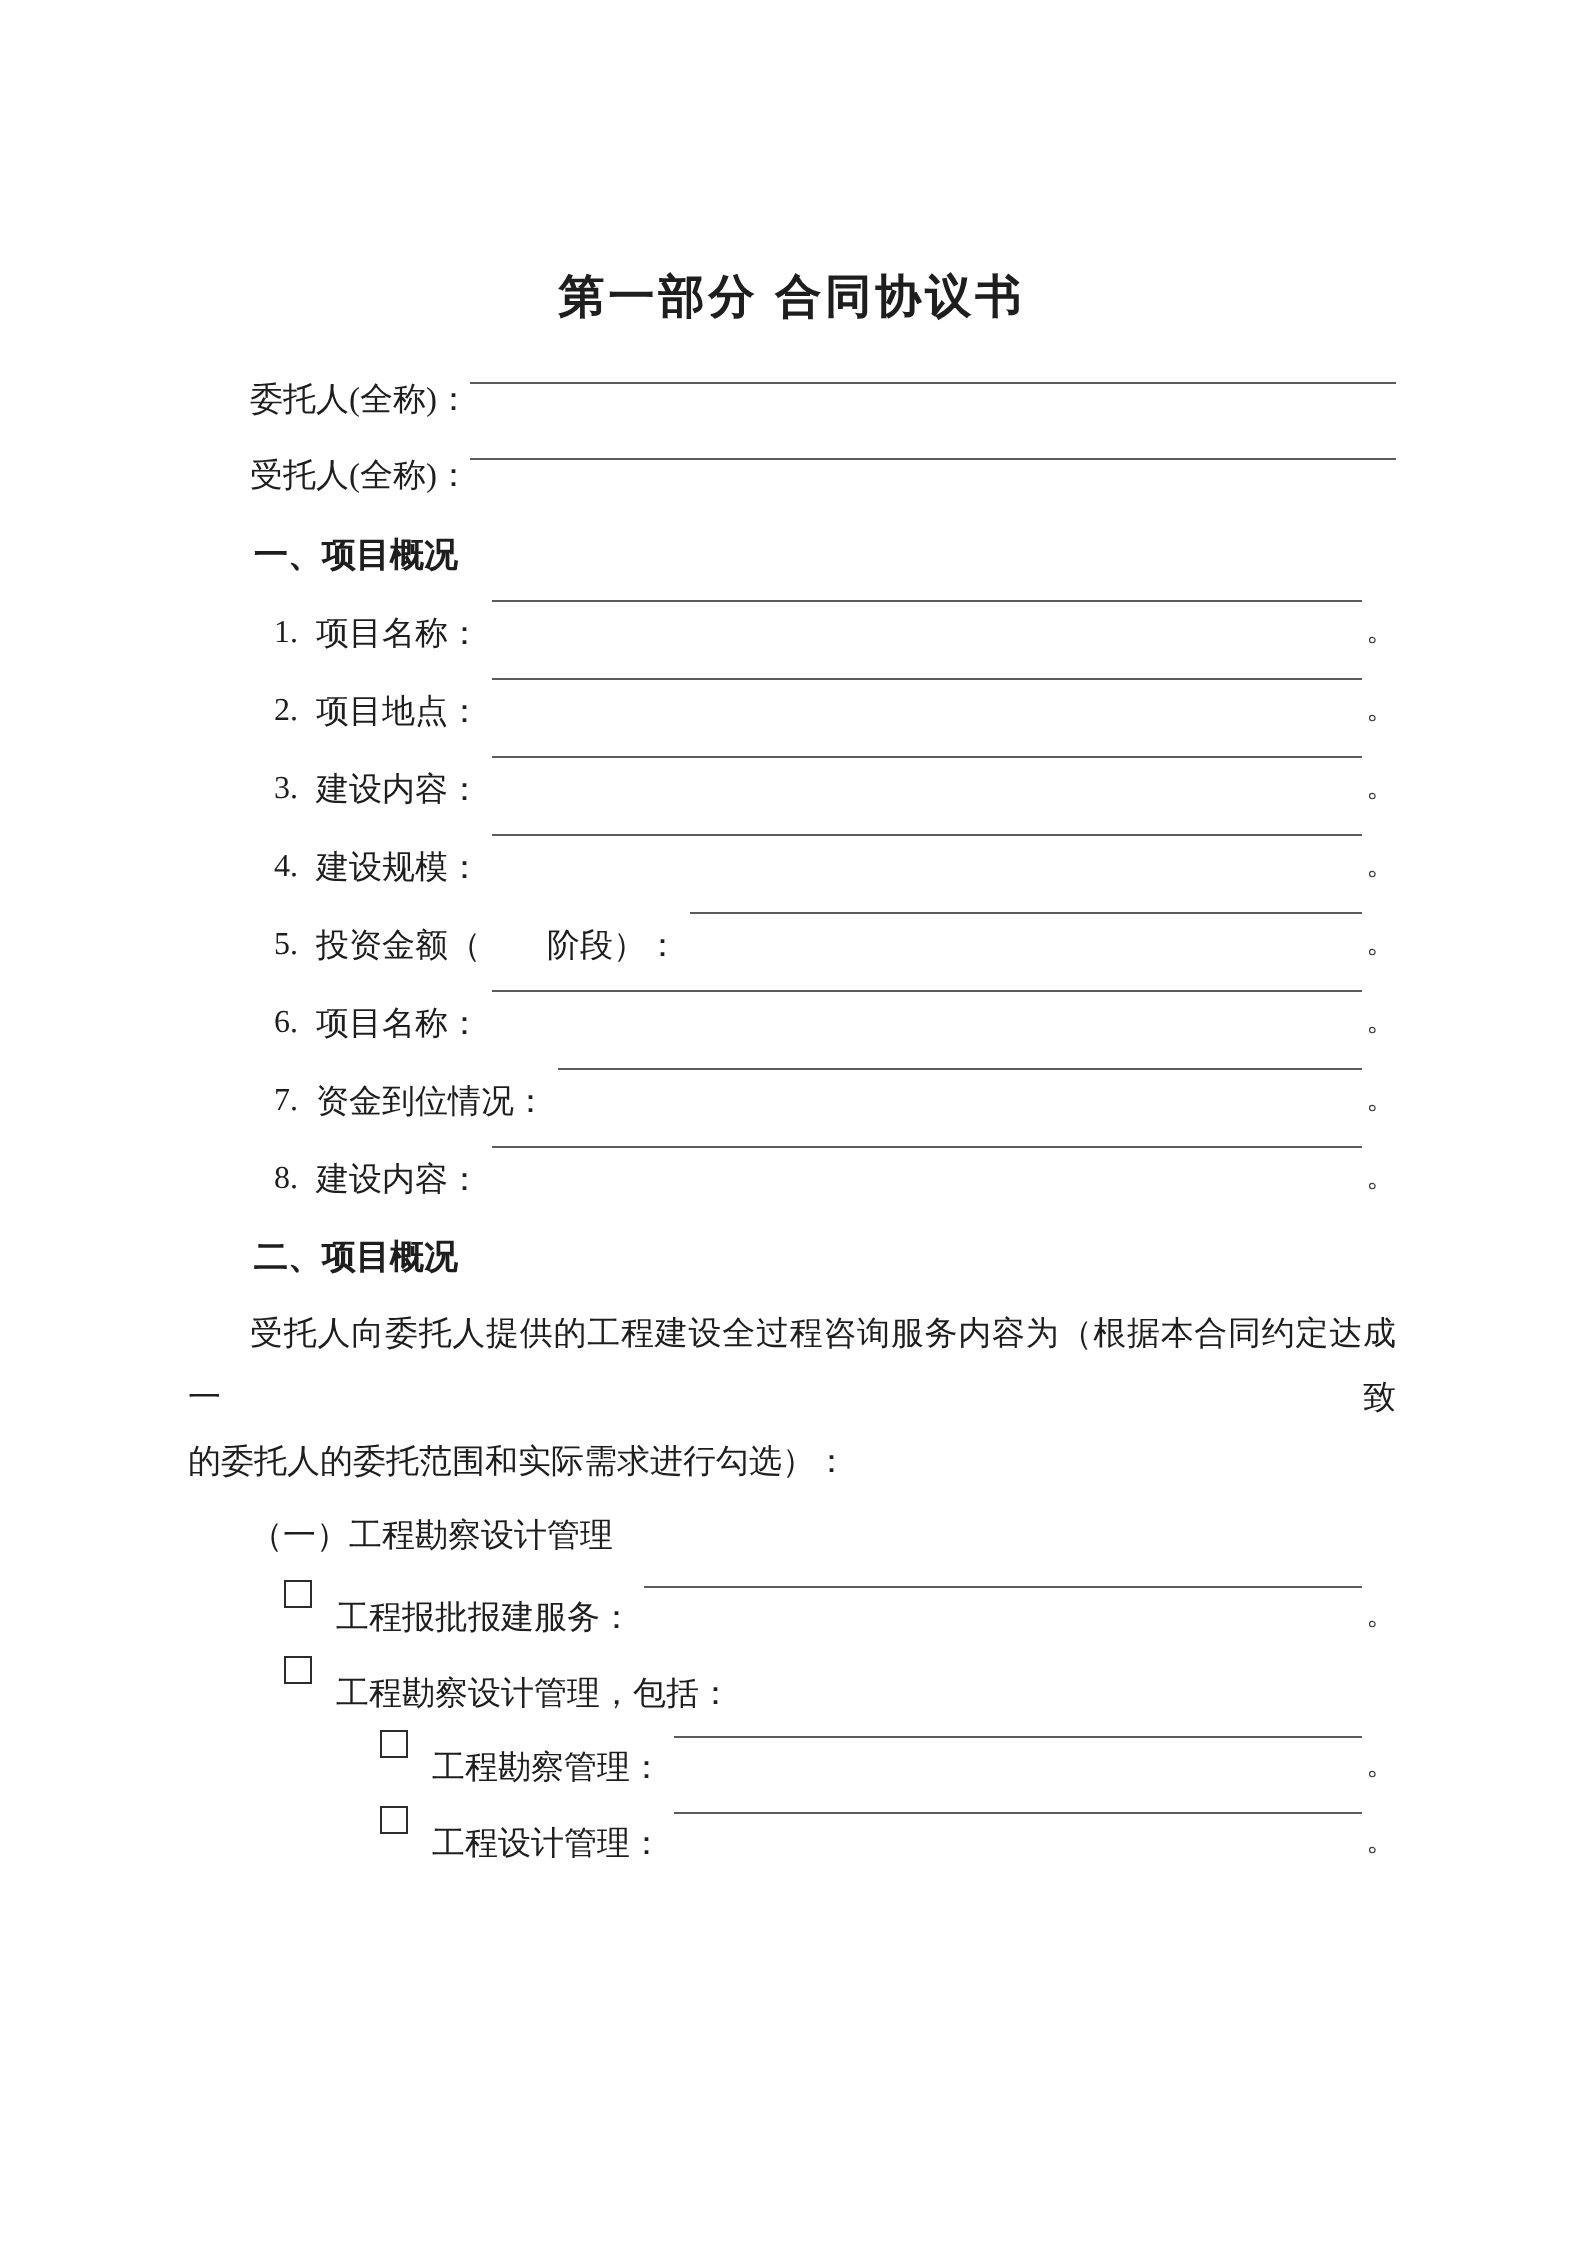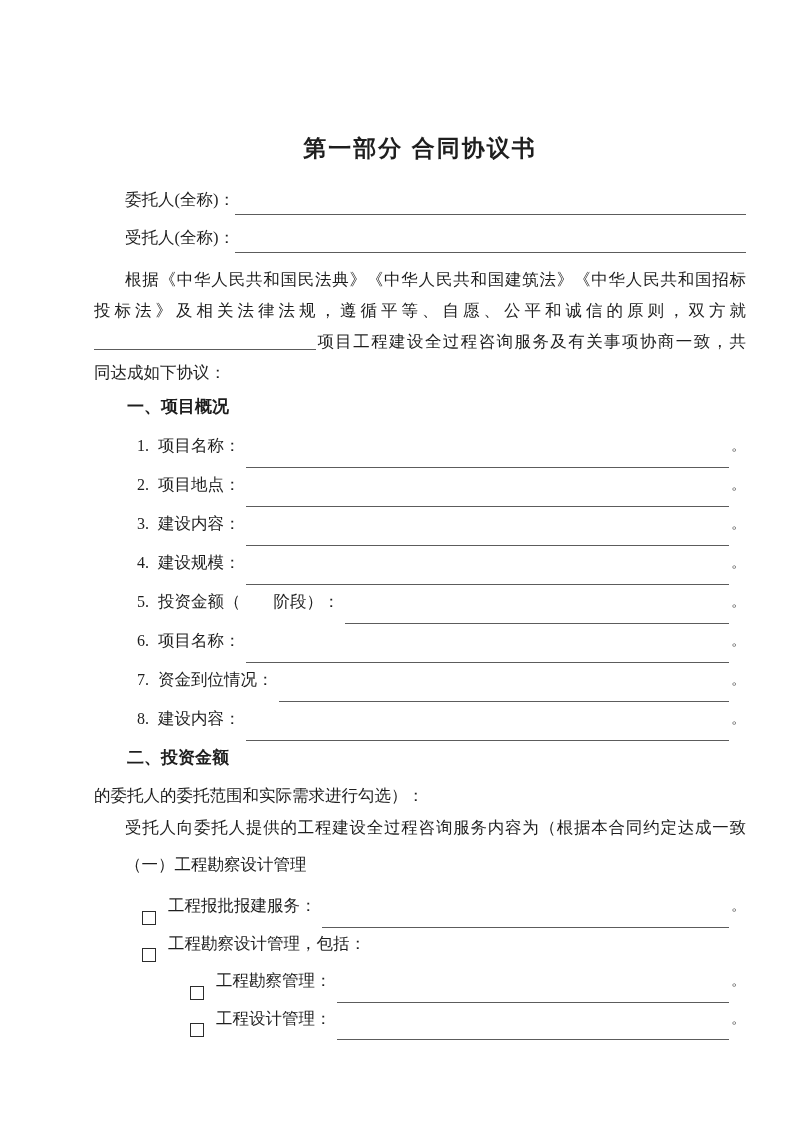--- a/index.html
+++ b/index.html
@@ -5,39 +5,39 @@
   html, body {
     margin: 0; padding: 0;
     background: #ffffff;
     width: 794px; height: 1122px;
     overflow: hidden;
   }
   .page {
     position: relative;
     width: 794px; height: 1122px;
     box-sizing: border-box;
-    padding: 134px 48px 0 94px;
+    padding: 134px 96px 0 94px;
     background: #ffffff;
     font-family: "Liberation Serif", "DejaVu Serif", serif;
     color: #1e1e1e;
     font-size: 16.5px;
   }
   .doc-title {
     font-family: "Liberation Sans", "DejaVu Sans", sans-serif;
     font-weight: bold;
     font-size: 23px;
     line-height: 28px;
     text-align: center;
     letter-spacing: 2px;
     margin: 0 0 26px 0;
   }
   
   .frow {
     display: flex;
-    align-items: flex-end;
+    align-items: flex-start;
   }
   .blank {
     flex: 1 1 auto;
     min-width: 18px;
     border-bottom: 1px solid #5c5c5c;
     position: relative;
     top: 3px;
     height: 0;
   }
   .party-row {
@@ -126,26 +126,20 @@
   <div class="frow party-row">
     <span>委托人(全称)：</span>
     <span class="blank"></span>
   </div>
 
   <div class="frow party-row">
     <span>受托人(全称)：</span>
     <span class="blank"></span>
   </div>
 
-  <div class="intro">
-    <div class="pline indent">根据《中华人民共和国民法典》《中华人民共和国建筑法》《中华人民共和国招标</div>
-    <div class="pline">投标法》及相关法律法规，遵循平等、自愿、公平和诚信的原则，双方就</div>
-    <div class="pline"><span class="iblank"></span><span>项目工程建设全过程咨询服务及有关事项协商一致，共</span></div>
-    <div class="pline last">同达成如下协议：</div>
-  </div>
 
   <h2 class="sec-heading first">一、项目概况</h2>
 
   <div class="items">
     <div class="frow item-row">
       <span class="item-num">1.</span>
       <span>项目名称：</span>
       <span class="blank blank-gap"></span>
       <span class="period">。</span>
     </div>
@@ -186,25 +180,25 @@
       <span class="period">。</span>
     </div>
     <div class="frow item-row">
       <span class="item-num">8.</span>
       <span>建设内容：</span>
       <span class="blank blank-gap"></span>
       <span class="period">。</span>
     </div>
   </div>
 
-  <h2 class="sec-heading">二、投资金额</h2>
+  <h2 class="sec-heading">二、项目概况</h2>
 
   <div class="para2">
+    <div class="pline indent stretch">受托人向委托人提供的工程建设全过程咨询服务内容为（根据本合同约定达成一致</div>
     <div class="pline">的委托人的委托范围和实际需求进行勾选）：</div>
-    <div class="pline indent stretch">受托人向委托人提供的工程建设全过程咨询服务内容为（根据本合同约定达成一致</div>
   </div>
 
   <div class="subheading">（一）工程勘察设计管理</div>
 
   <div class="cbs">
     <div class="frow cb-row lvl1">
       <span class="cbox"></span>
       <span>工程报批报建服务：</span>
       <span class="blank blank-gap"></span>
       <span class="period">。</span>

